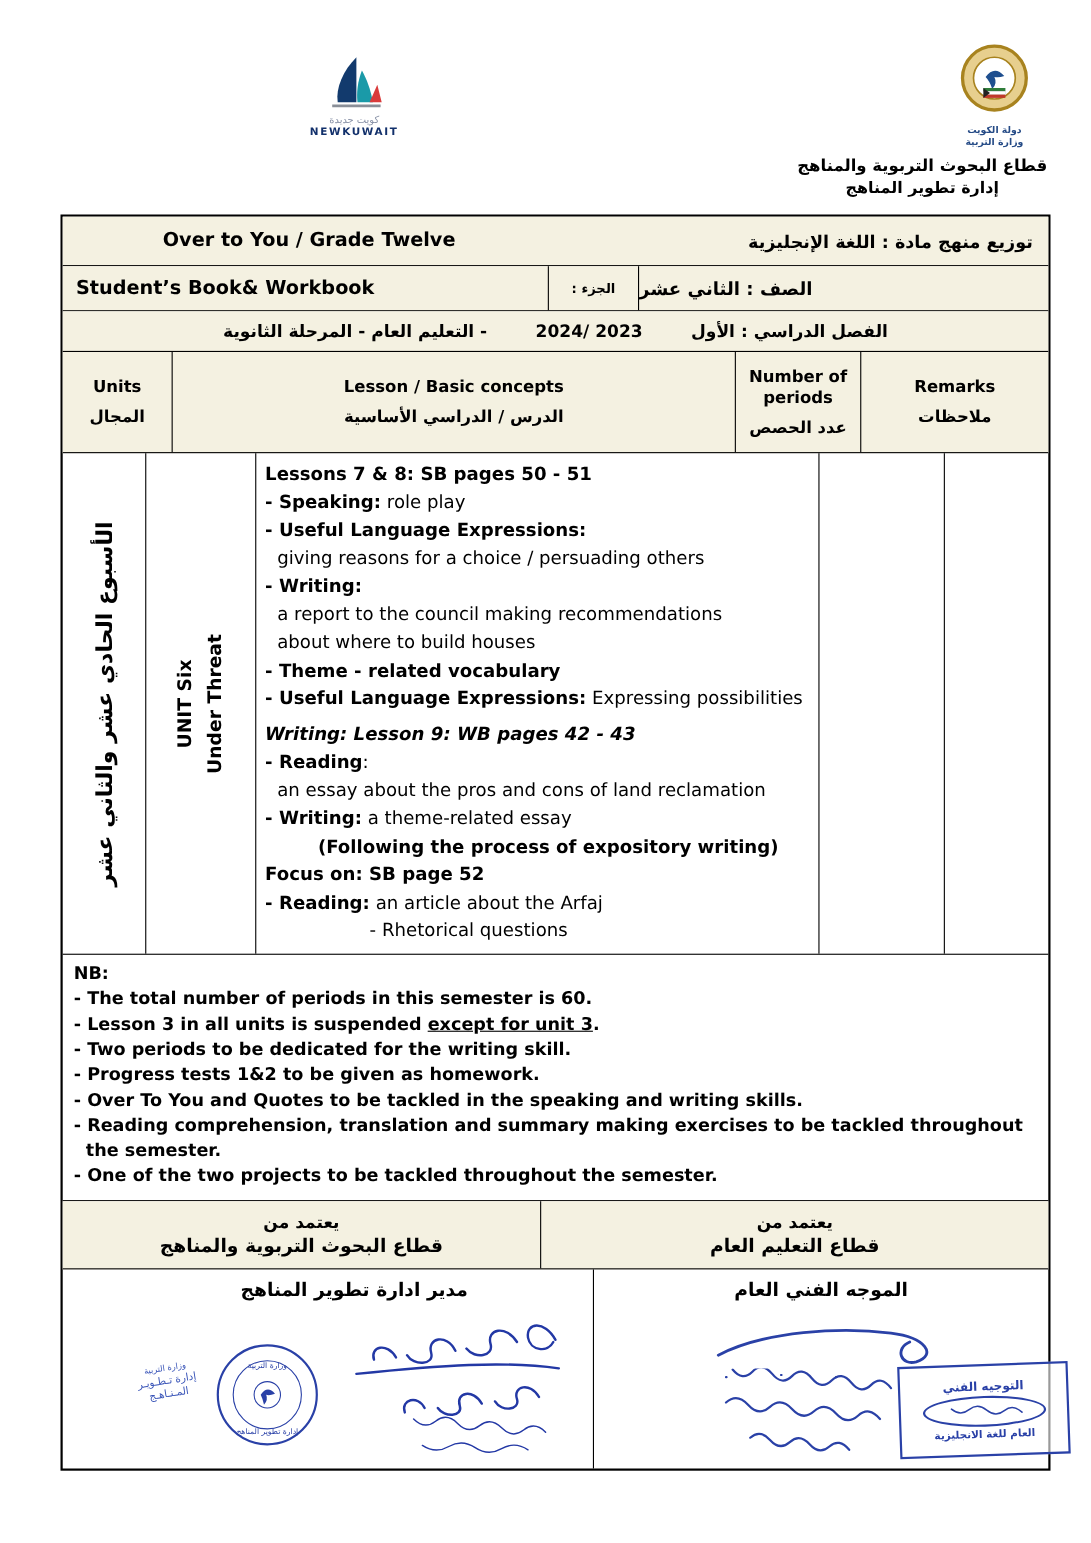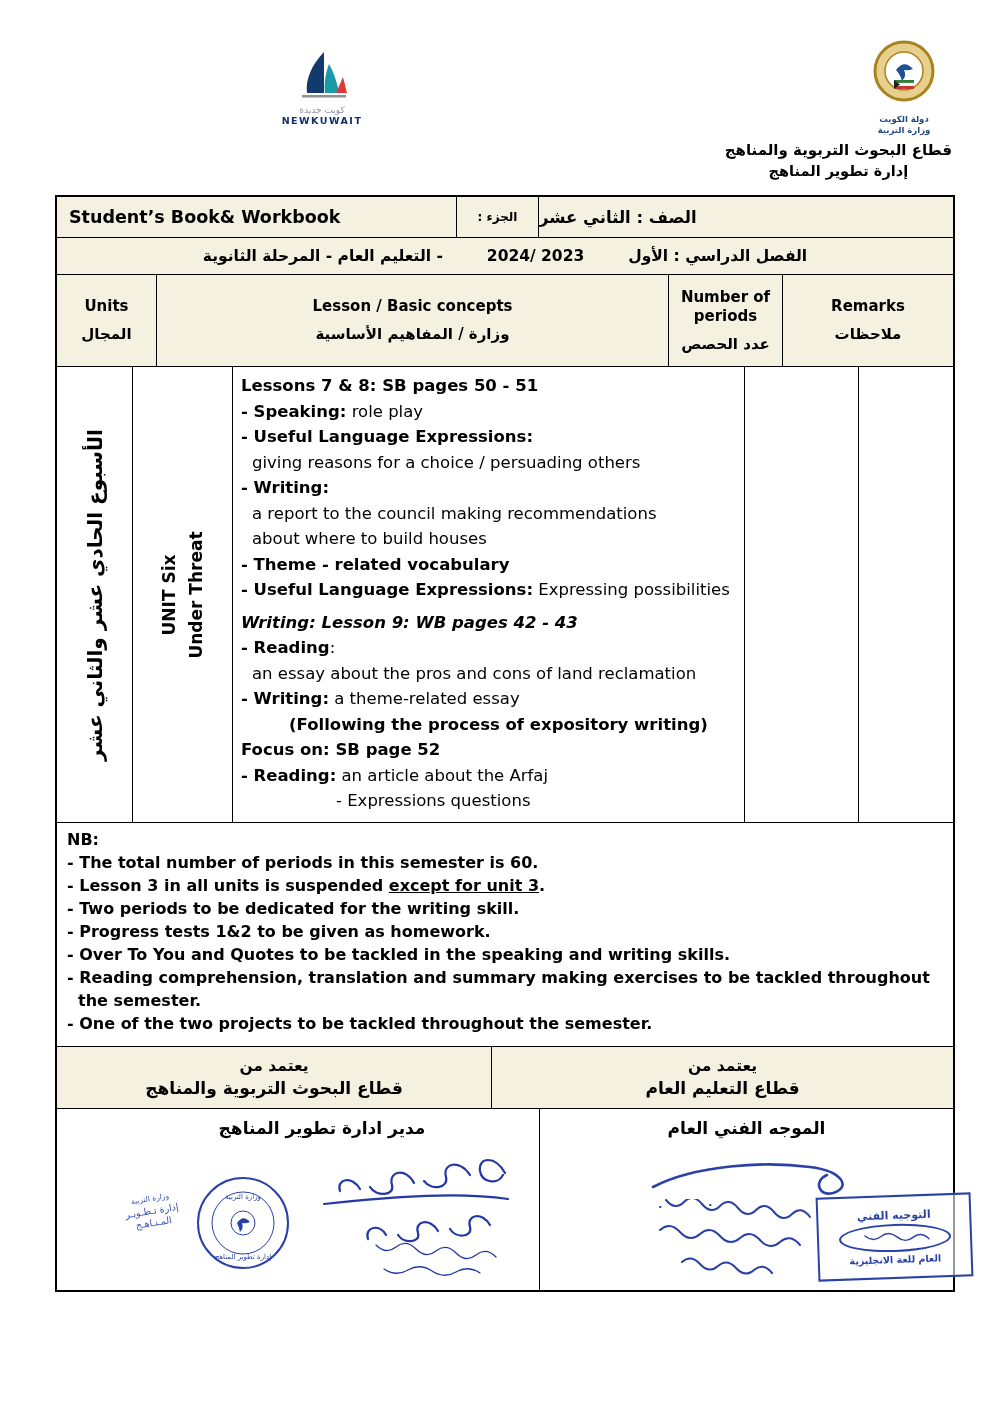--- a/index.html
+++ b/index.html
@@ -30,21 +30,21 @@
   .cell:last-child { border-right:none; }
   .cream { background:#f4f1e1; }
 
   .r1 { height:45px; }
   .r1 .full { flex:1; display:flex; align-items:center; }
   .course-title { width:50%; text-align:center; font-weight:700; font-size:17.5px; }
   .subject { flex:1; text-align:right; font-weight:700; font-size:16px; padding-left:14px; padding-right:14px; }
 
   .r2 { height:41px; }
   .r2 .cell { display:flex; align-items:center; }
-  .book { width:400px; font-size:17.5px; font-weight:700; padding-left:12px; }
+  .book { width:442px; font-size:17.5px; font-weight:700; padding-left:12px; }
   .part { width:82px; justify-content:center; font-size:12px; font-weight:700; }
   .grade { flex:1; justify-content:flex-end; font-size:16.5px; font-weight:700; padding-right:8px; }
 
   .r3 { height:37px; }
   .r3 .full { flex:1; display:flex; flex-direction:row; align-items:center; justify-content:center; gap:44px; direction:rtl; font-size:15.5px; font-weight:700; }
 
   .rhead { height:92px; }
   .rhead .cell { display:flex; flex-direction:column; align-items:center; justify-content:center; gap:9px; text-align:center; font-weight:700; font-size:15px; line-height:19px; }
   .c-weeks { width:76px; }
   .c-units { width:100px; }
@@ -125,20 +125,26 @@
   <div class="cap" dir="rtl">وزارة التربية</div>
 </div>
 
 <div class="dept-text" dir="rtl">
   <div class="l1">قطاع البحوث التربوية والمناهج</div>
   <div class="l2">إدارة تطوير المناهج</div>
 </div>
 
 <div class="doc-table">
 
+  <div class="t-row r1 cream">
+    <div class="cell full">
+      <div class="course-title">Over to You / Grade Twelve</div>
+      <div class="subject" dir="rtl">توزيع منهج مادة :  اللغة الإنجليزية</div>
+    </div>
+  </div>
 
   <div class="t-row r2 cream">
     <div class="cell book">Student’s Book&amp; Workbook</div>
     <div class="cell part" dir="rtl">الجزء :</div>
     <div class="cell grade" dir="rtl">الصف : الثاني عشر</div>
   </div>
 
   <div class="t-row r3 cream">
     <div class="cell full">
       <span>الفصل الدراسي :  الأول</span>
@@ -147,21 +153,21 @@
     </div>
   </div>
 
   <div class="t-row rhead cream">
     <div class="cell c-units">
       <div>Units</div>
       <div dir="rtl">المجال</div>
     </div>
     <div class="cell c-lesson">
       <div>Lesson / Basic concepts</div>
-      <div dir="rtl">وزارة / المفاهيم الأساسية</div>
+      <div dir="rtl">الدرس / الدراسي الأساسية</div>
     </div>
     <div class="cell c-periods">
       <div>Number of periods</div>
       <div dir="rtl">عدد الحصص</div>
     </div>
     <div class="cell c-remarks">
       <div>Remarks</div>
       <div dir="rtl">ملاحظات</div>
     </div>
   </div>
@@ -186,21 +192,21 @@
         <div class="ll ind-1"><span>about where to build houses</span></div>
         <div class="ll ind-0"><span class="b">- Theme - related vocabulary</span></div>
         <div class="ll ind-0"><span class="b">- Useful Language Expressions:</span><span> Expressing possibilities</span></div>
         <div class="ll ind-0 gap"><span class="b">Writing: Lesson 9: WB pages 42 - 43</span></div>
         <div class="ll ind-0"><span class="b">- Reading</span><span>:</span></div>
         <div class="ll ind-1"><span>an essay about the pros and cons of land reclamation</span></div>
         <div class="ll ind-0"><span class="b">- Writing:</span><span> a theme-related essay</span></div>
         <div class="ll ind-2"><span class="b">(Following the process of expository writing)</span></div>
         <div class="ll ind-0"><span class="b">Focus on: SB page 52</span></div>
         <div class="ll ind-0"><span class="b">- Reading:</span><span> an article about the Arfaj</span></div>
-        <div class="ll ind-3"><span>- Expressions questions</span></div>
+        <div class="ll ind-3"><span>- Rhetorical questions</span></div>
       </div>
     <div class="cell c-periods"></div>
     <div class="cell c-remarks"></div>
   </div>
 
   <div class="t-row rnb">
     <div class="cell nb-box">
         <div class="nbl ind-0"><span class="b">NB:</span></div>
         <div class="nbl ind-0"><span class="b">- The total number of periods in this semester is 60.</span></div>
         <div class="nbl ind-0"><span class="b">- Lesson 3 in all units is suspended </span><span class="b u">except for unit 3</span><span class="b">.</span></div>

